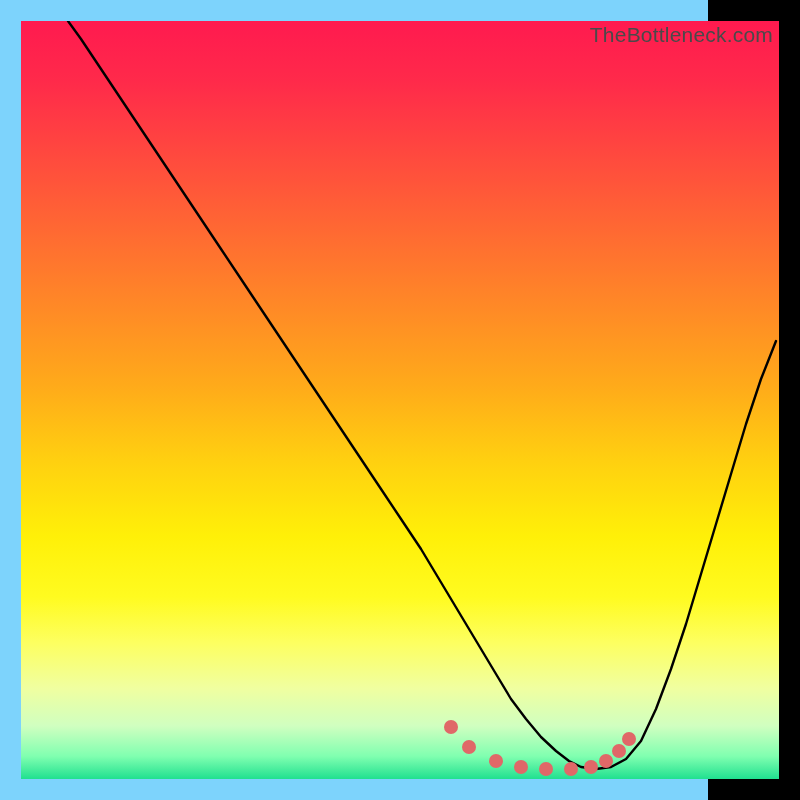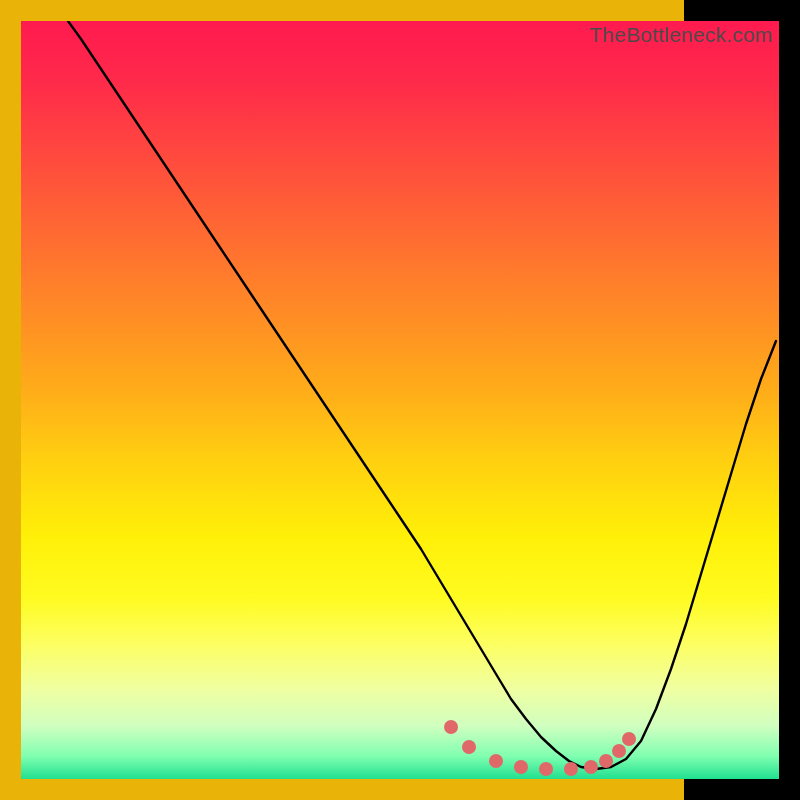--- a/index.html
+++ b/index.html
@@ -10,21 +10,22 @@
     height: 800px;
     position: relative;
     font-family: Arial, Helvetica, sans-serif;
   }
   .frame {
     position: absolute;
     left: 0;
     top: 0;
     width: 684px;
     height: 800px;
-    background: #eab308;
+    background: #7dd3fc;
+    padding-left: 24px;
   }
   .plot-area {
     position: absolute;
     left: 21px;
     top: 21px;
     width: 758px;
     height: 758px;
     overflow: hidden;
   }
   .gradient-bg {

